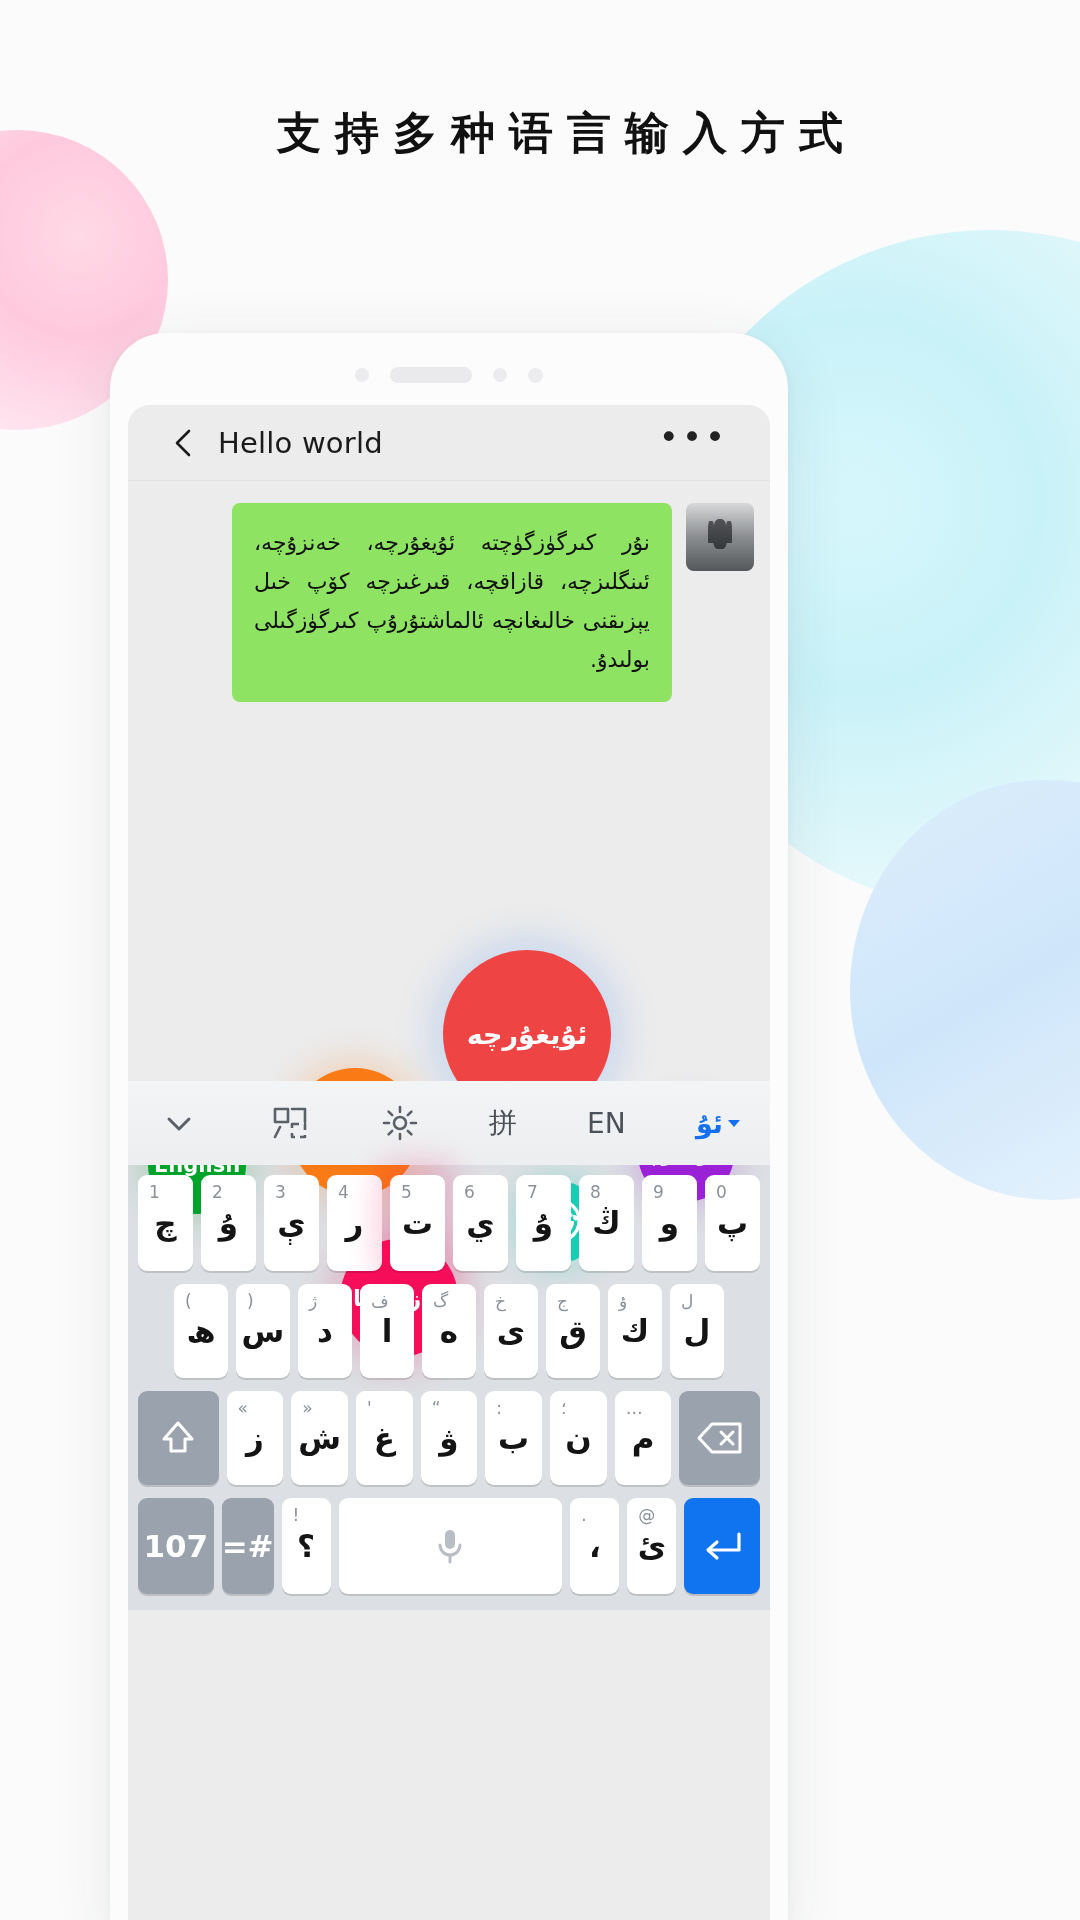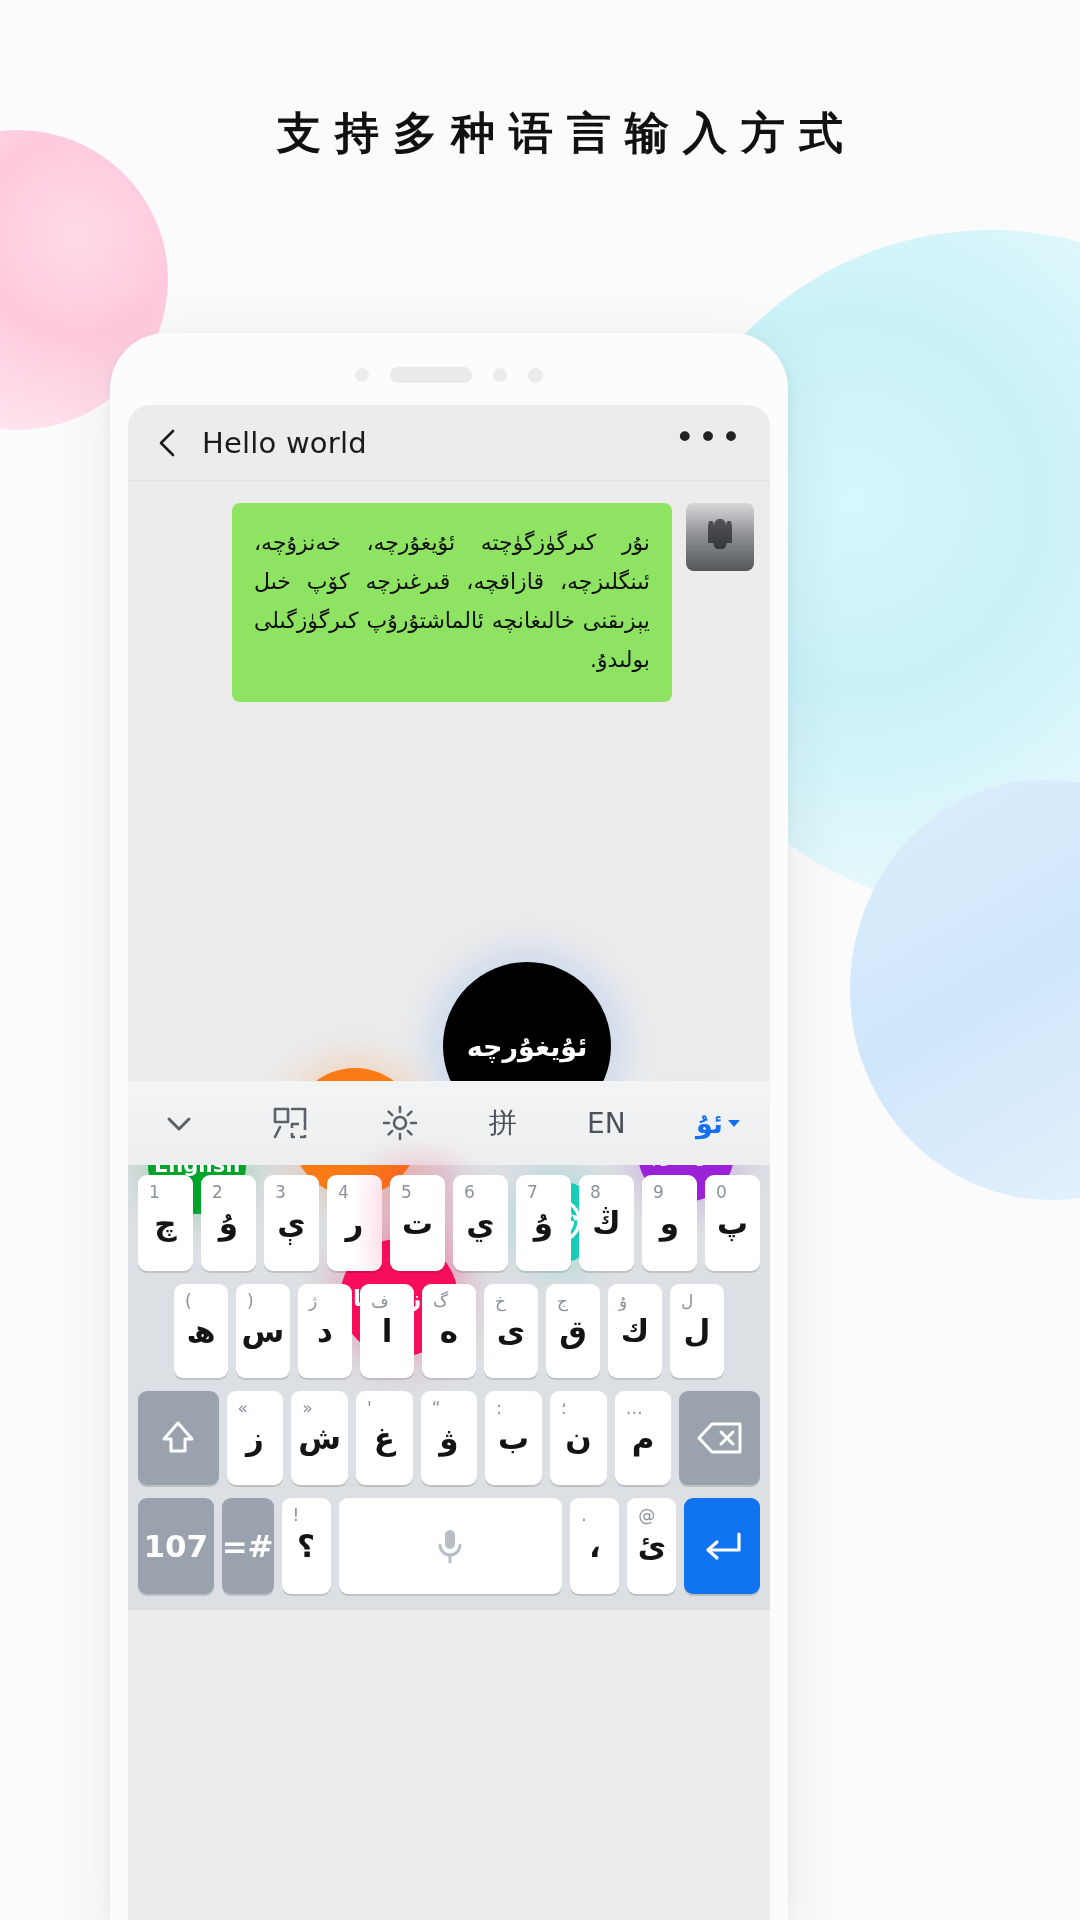--- a/index.html
+++ b/index.html
@@ -84,21 +84,21 @@
     left: 18px; right: 18px; top: 72px; bottom: 0;
     background: #ececec;
     border-radius: 22px 22px 0 0;
     overflow: hidden;
   }
 
   
   .app-header {
     height: 76px;
     display: flex; align-items: center;
-    padding: 0 26px;
+    padding: 0 42px;
     background: #ececec;
     border-bottom: 1px solid #e3e3e3;
   }
   .back-icon { width: 26px; height: 32px; flex: none; }
   .hdr-title {
     margin-left: 22px;
     font-size: 29px; font-weight: 500; color: #1b1b1b;
     letter-spacing: .2px;
   }
   .hdr-more {
@@ -146,21 +146,21 @@
   
   .bubbles { position: absolute; inset: 0; pointer-events: none; }
   .lb {
     position: absolute;
     border-radius: 50%;
     display: flex; align-items: center; justify-content: center;
     color: #fff; font-weight: 700;
     text-align: center;
     pointer-events: auto;
   }
-  .lb-uy  { left: 315px; top: 481px; width: 168px; height: 168px; background: #000000;
+  .lb-uy  { left: 315px; top: 469px; width: 168px; height: 168px; background: #ef4444;
             box-shadow: 0 0 34px 14px rgba(47,127,246,.17); font-size: 27px; direction: rtl; }
   .lb-zh  { left: 163px; top: 587px; width: 128px; height: 128px; background: #fa7a15;
             box-shadow: 0 0 30px 13px rgba(250,122,21,.18); font-size: 38px; }
   .lb-en  { left:  20px; top: 635px; width:  98px; height:  98px; background: #00a32a;
             box-shadow: 0 0 26px 11px rgba(0,163,42,.17); font-size: 21px; }
   .lb-kg  { left: 510px; top: 625px; width:  96px; height:  96px; background: #9b21d6;
             box-shadow: 0 0 26px 11px rgba(155,33,214,.17); font-size: 21px; direction: rtl; }
   .lb-emo { left: 390px; top: 700px; width:  82px; height:  82px; background: #18cdb5;
             box-shadow: 0 0 26px 11px rgba(24,205,181,.2); font-size: 50px; }
   .lb-kk  { left: 212px; top: 758px; width: 118px; height: 118px; background: #f70e5a;

